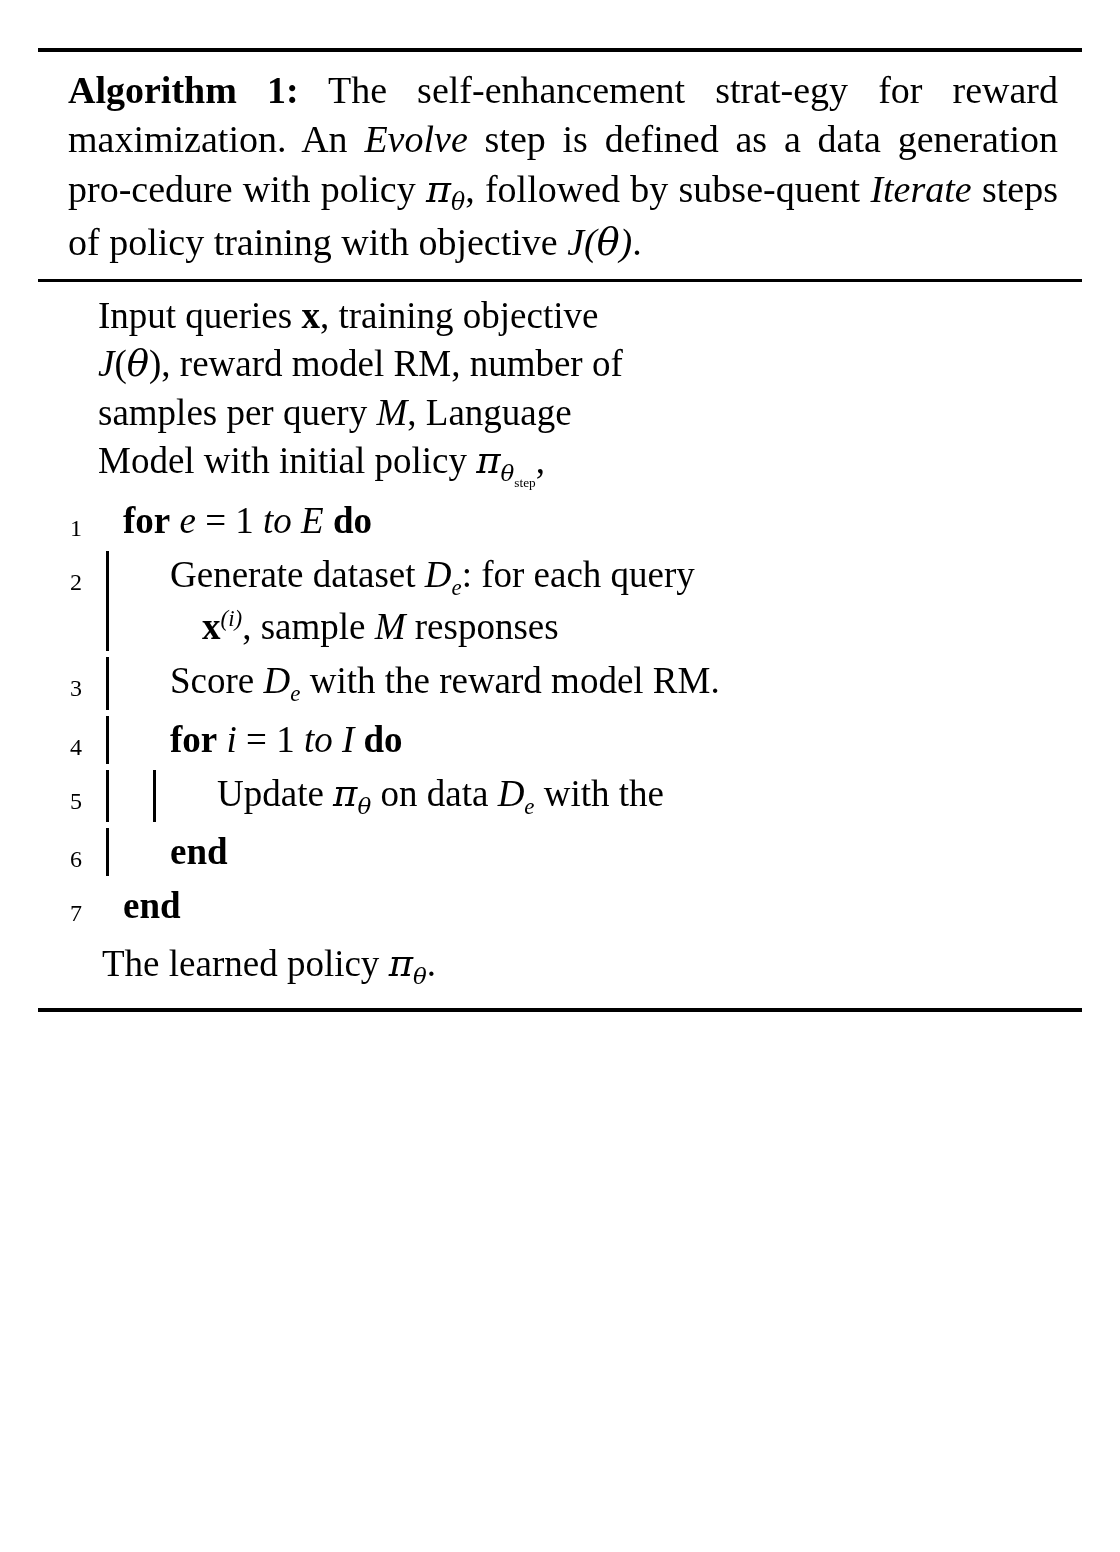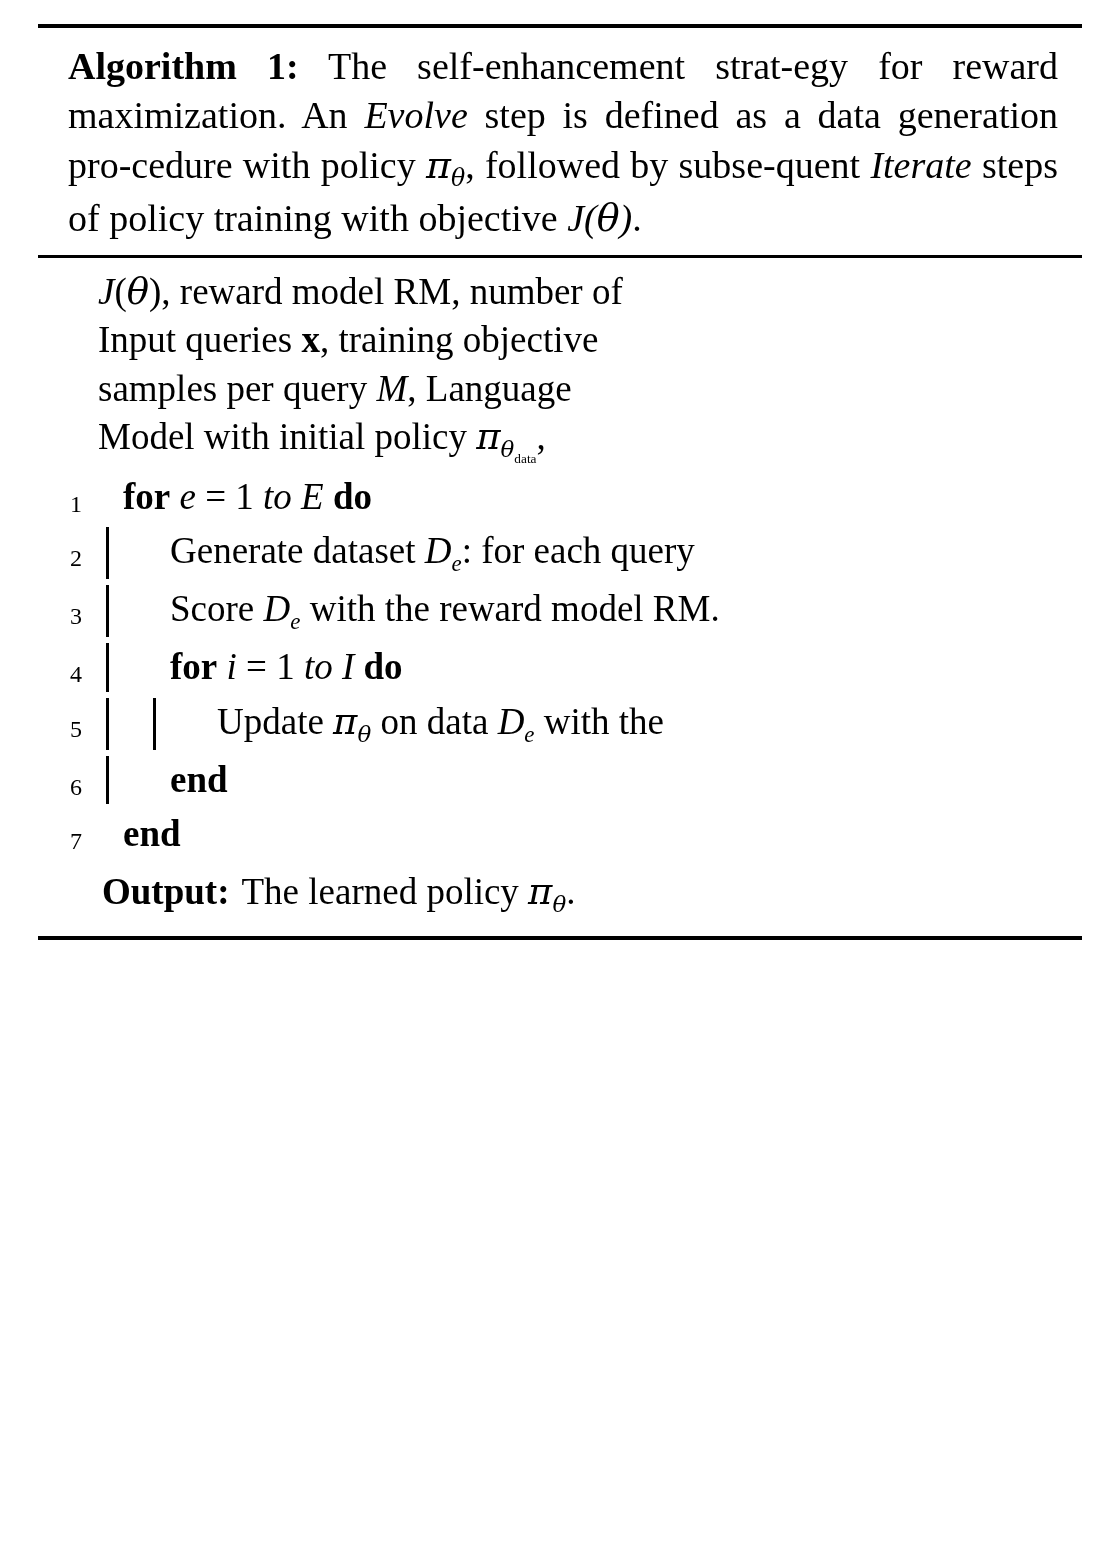--- a/index.html
+++ b/index.html
@@ -9,21 +9,21 @@
   }
   body {
     width: 1120px;
     height: 1552px;
     font-family: "Liberation Serif", serif;
     color: #000000;
   }
   .algorithm {
     position: absolute;
     left: 38px;
-    top: 24px;
+    top: 48px;
     width: 1044px;
   }
   .rule-top {
     border-top: 4px solid #000;
     width: 100%;
   }
   .rule-mid {
     border-top: 3px solid #000;
     width: 100%;
   }
@@ -119,39 +119,40 @@
     <b>Algorithm 1:</b>
     <span>The self-enhancement strat-egy for reward maximization. An </span><i>Evolve</i><span> step is defined as a data generation pro-cedure with policy </span><span class="mi"><span class="greek">π</span><sub class="s"><span class="greek">θ</span></sub></span><span>, followed by subse-quent </span><i>Iterate</i><span> steps of policy training with objective </span><span class="mi">J(<span class="greek">θ</span>)</span><span>.</span>
   </div>
 
   <div class="rule-mid"></div>
 
   <div class="body-block">
 
     <div class="io-row">
       <div class="io-text">
+        <span class="ln">Input queries <span class="mb">x</span>, training objective</span>
         <span class="ln"><span class="mi">J</span>(<span class="greek">θ</span>), reward model RM, number of</span>
-        <span class="ln">Input queries <span class="mb">x</span>, training objective</span>
         <span class="ln">samples per query <span class="mi">M</span>, Language</span>
-        <span class="ln">Model with initial policy <span class="greek">π</span><sub class="s"><span class="greek">θ</span><sub class="sr">data</sub></sub>,</span>
+        <span class="ln">Model with initial policy <span class="greek">π</span><sub class="s"><span class="greek">θ</span><sub class="sr">step</sub></sub>,</span>
       </div>
     </div>
 
     <div class="line">
       <div class="num">1</div>
       <div class="content">
         <b class="kw">for</b> <span class="mi">e</span> = 1 <i class="it">to</i> <span class="mi">E</span> <b class="kw">do</b>
       </div>
     </div>
 
     <div class="line">
       <div class="num">2</div>
       <div class="ind"></div>
       <div class="content">
         Generate dataset <span class="mi">D</span><sub class="s">e</sub>: for each query
+        <span class="sub2"><span class="mb">x</span><sup class="s">(i)</sup>, sample <span class="mi">M</span> responses</span>
       </div>
     </div>
 
     <div class="line">
       <div class="num">3</div>
       <div class="ind"></div>
       <div class="content">
         Score <span class="mi">D</span><sub class="s">e</sub> with the reward model RM.
       </div>
     </div>
@@ -182,21 +183,20 @@
     </div>
 
     <div class="line">
       <div class="num">7</div>
       <div class="content">
         <b class="kw">end</b>
       </div>
     </div>
 
     <div class="out-row">
-      <div class="out-label">Output:</div>
       <div class="io-text">
         The learned policy <span class="greek">π</span><sub class="s"><span class="greek">θ</span></sub>.
       </div>
     </div>
 
   </div>
 
   <div class="rule-bottom"></div>
 </div>
 

